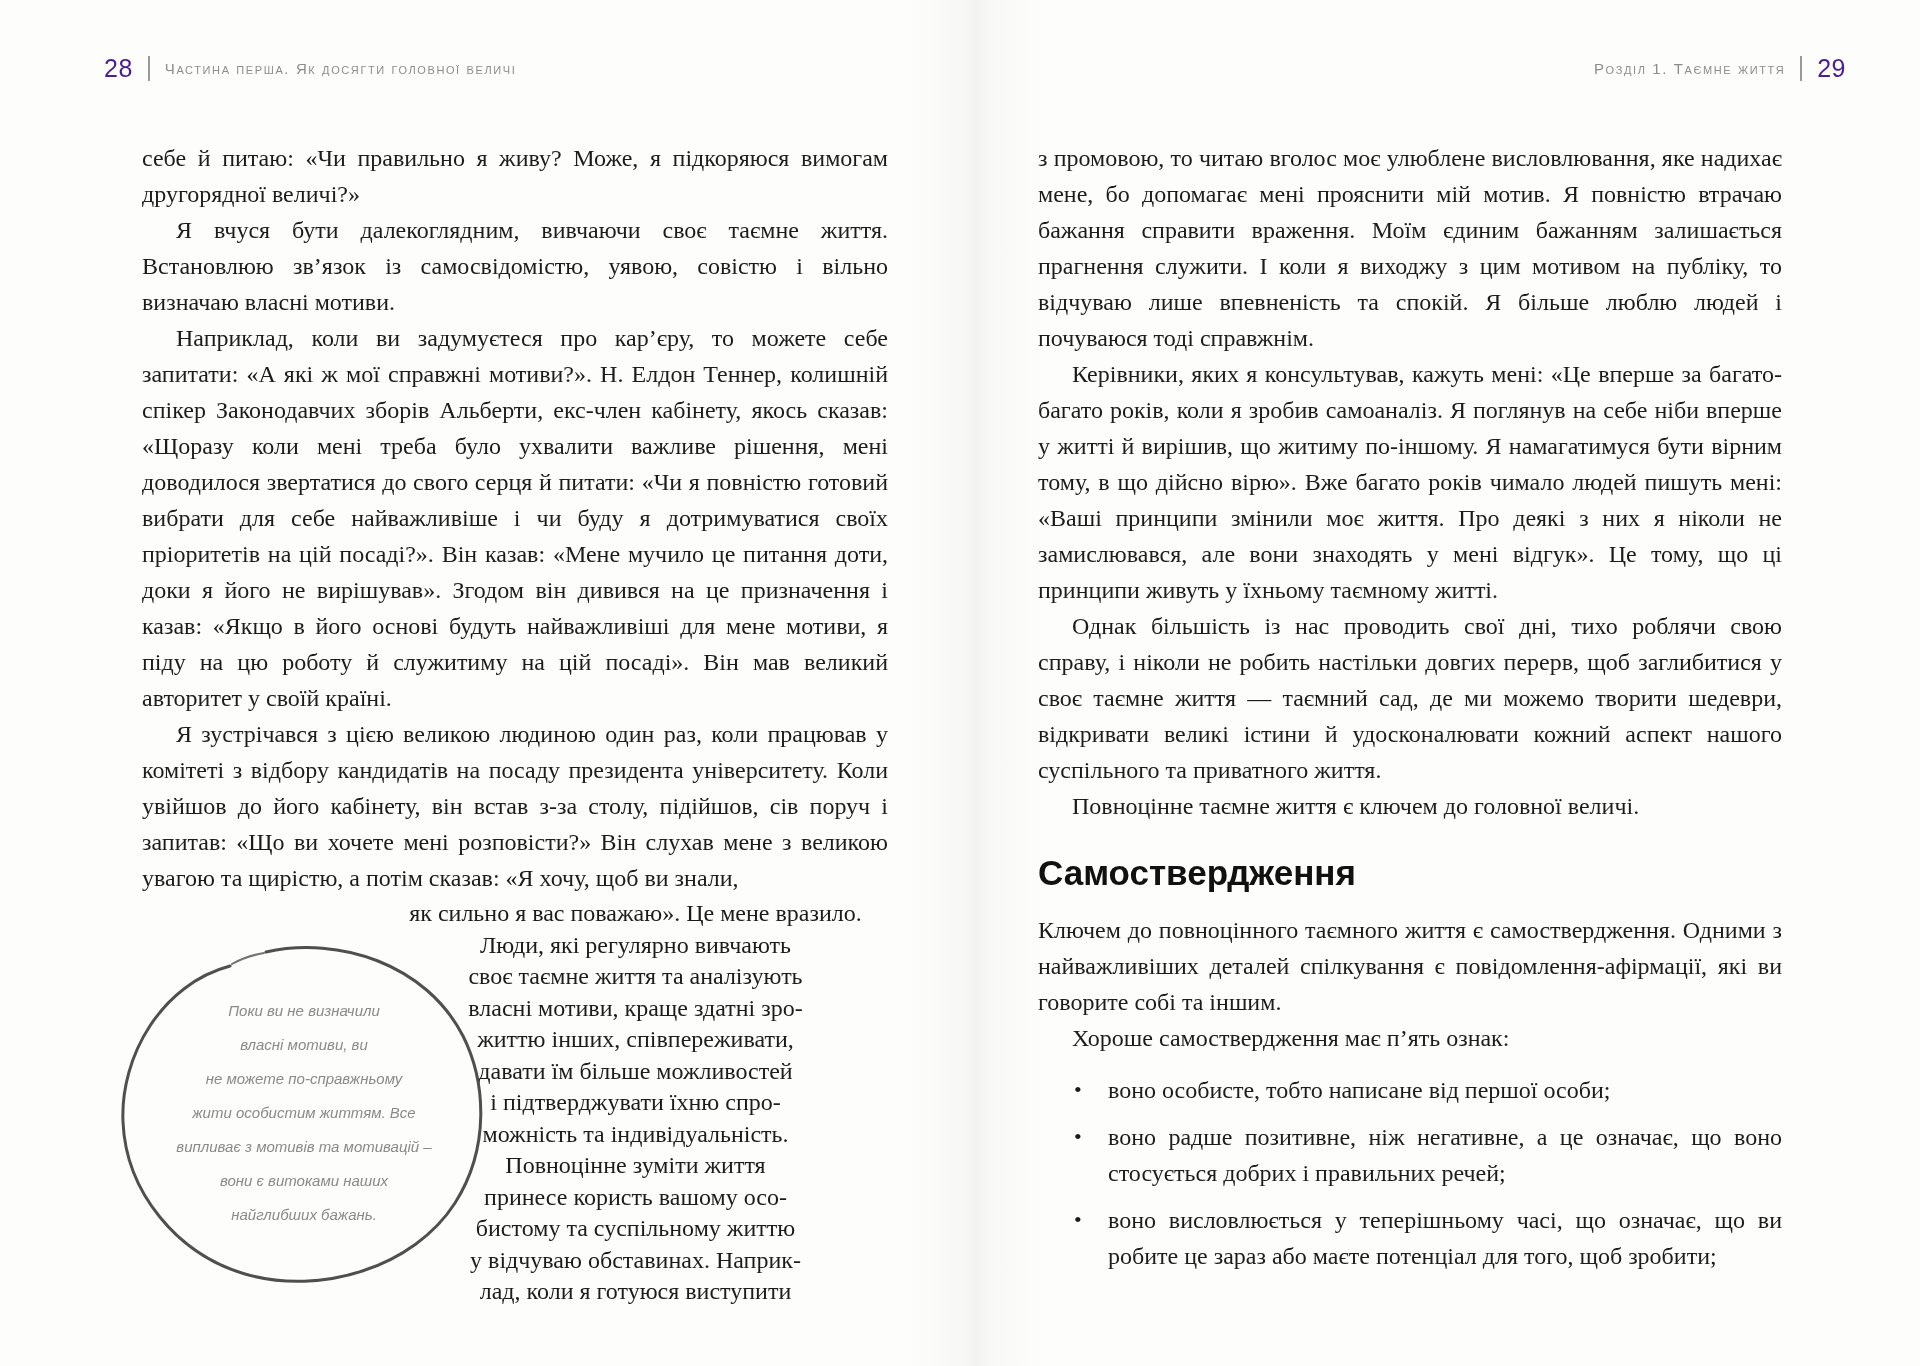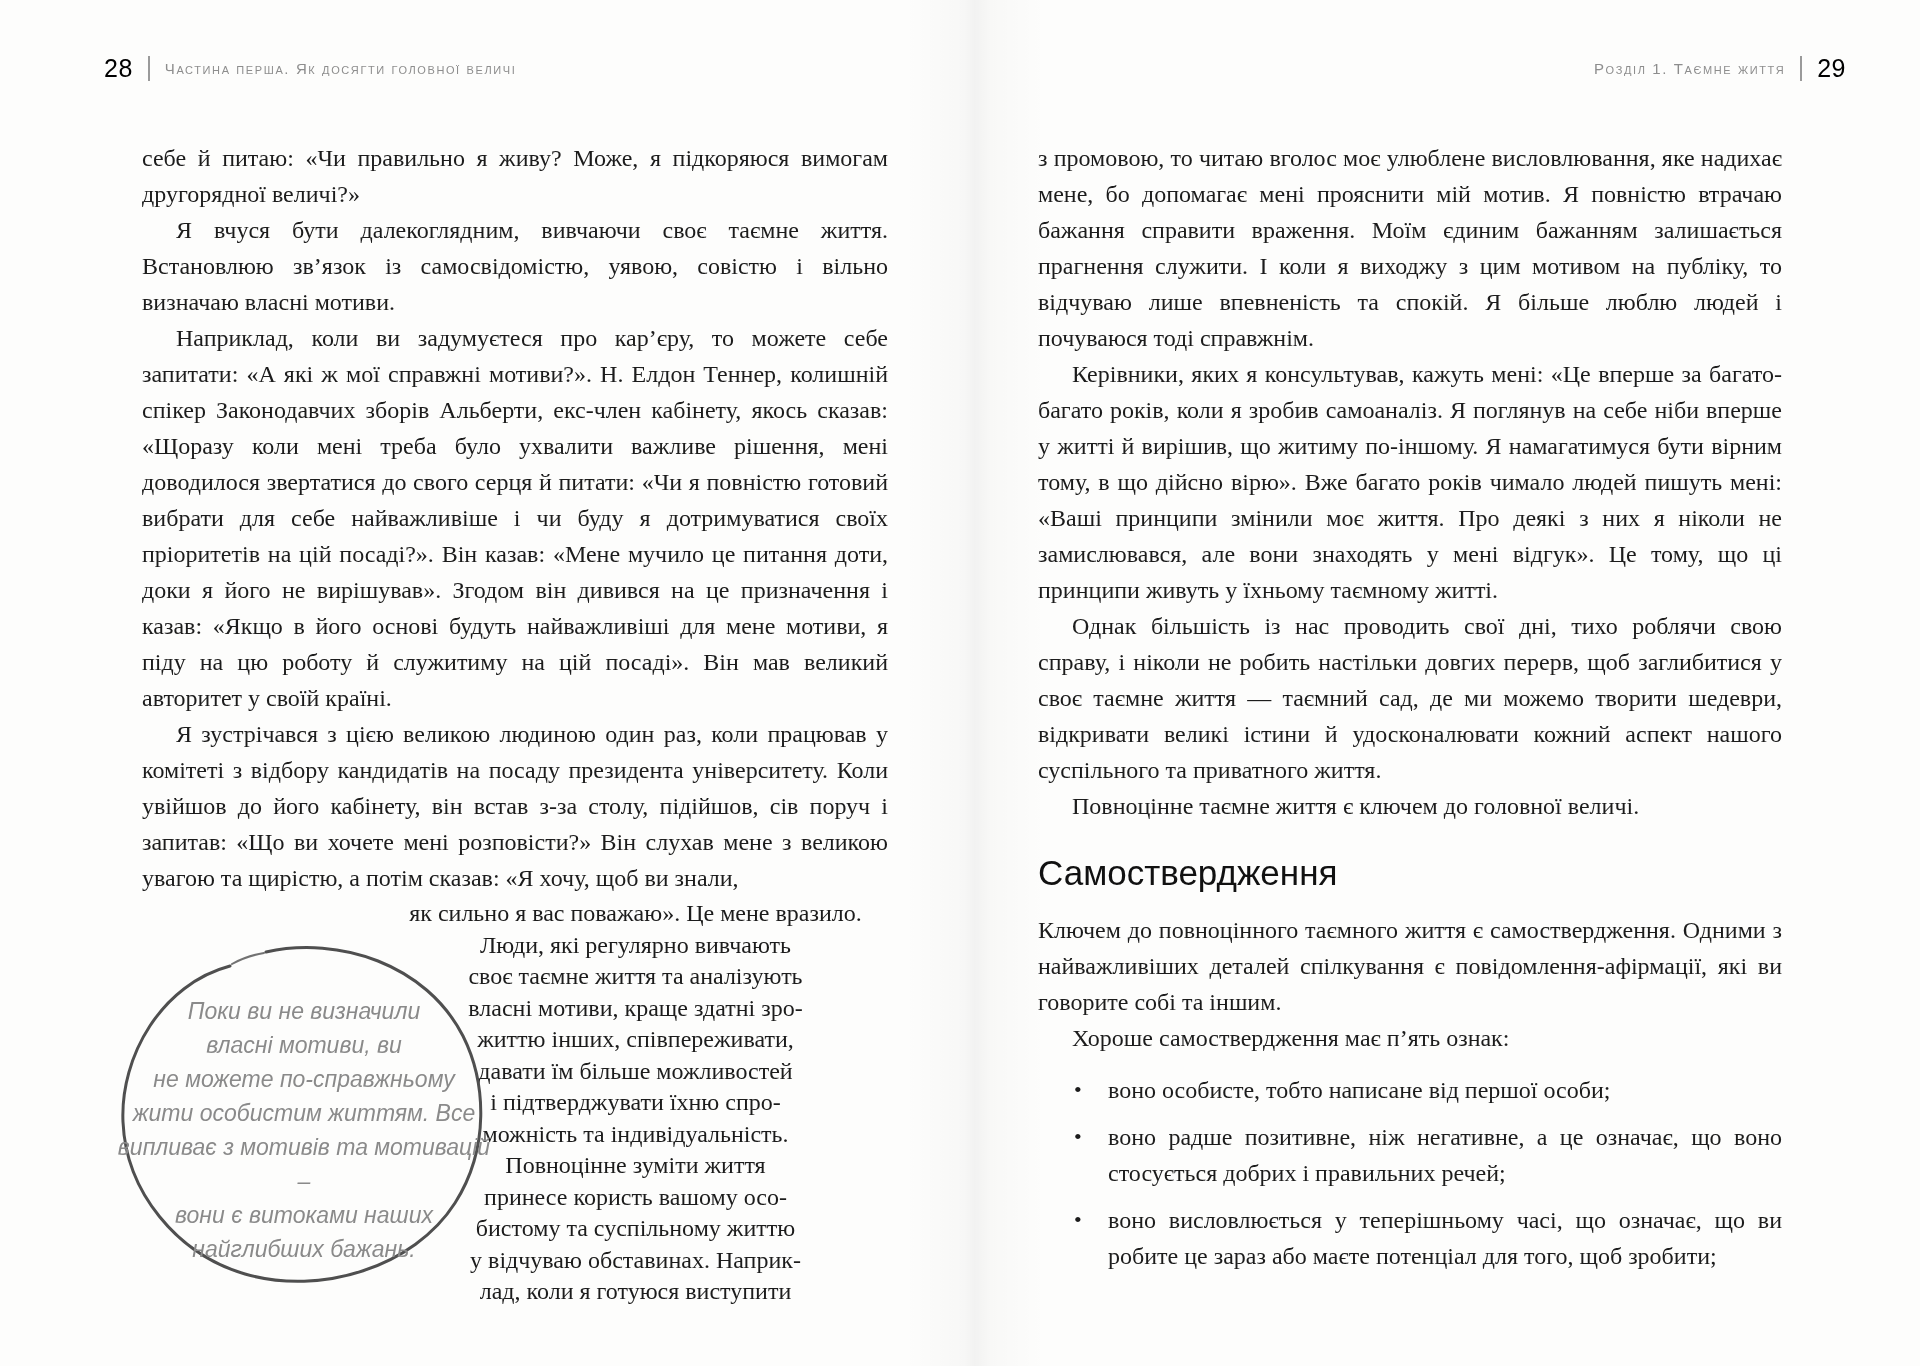--- a/index.html
+++ b/index.html
@@ -49,21 +49,21 @@
     display: flex;
     align-items: center;
     gap: 15px;
     white-space: nowrap;
   }
   .pagehead.left-head  { left: -38px; }
   .pagehead.right-head { right: -64px; margin-left: 48px; }
   .page-num {
     font-family: "Liberation Sans", sans-serif;
     font-size: 25px;
-    color: #000000;
+    color: #4c1d95;
     letter-spacing: 0.5px;
   }
   .head-rule {
     width: 2px;
     height: 25px;
     background: #9a9a9a;
   }
   .run-title {
     font-family: "Liberation Sans", sans-serif;
     font-variant: small-caps;
@@ -110,32 +110,32 @@
     height: 352px;
   }
   .callout-text {
     position: absolute;
     left: -28px;
     top: 96px;
     width: 380px;
     text-align: center;
     font-family: "Liberation Sans", sans-serif;
     font-style: italic;
-    font-size: 23px;
+    font-size: 15px;
     line-height: 34px;
     color: #8a8a8a;
     text-indent: 0;
   }
   .callout-text span { display: block; }
 
   
   .section-heading {
     margin: 28px 0 18px 0;
     font-family: "Liberation Sans", sans-serif;
-    font-weight: normal;
+    font-weight: bold;
     font-size: 35px;
     line-height: 42px;
     color: #111;
     text-align: left;
   }
   ul.bullets {
     list-style: none;
     margin: 16px 0 0 0;
     padding: 0;
   }

